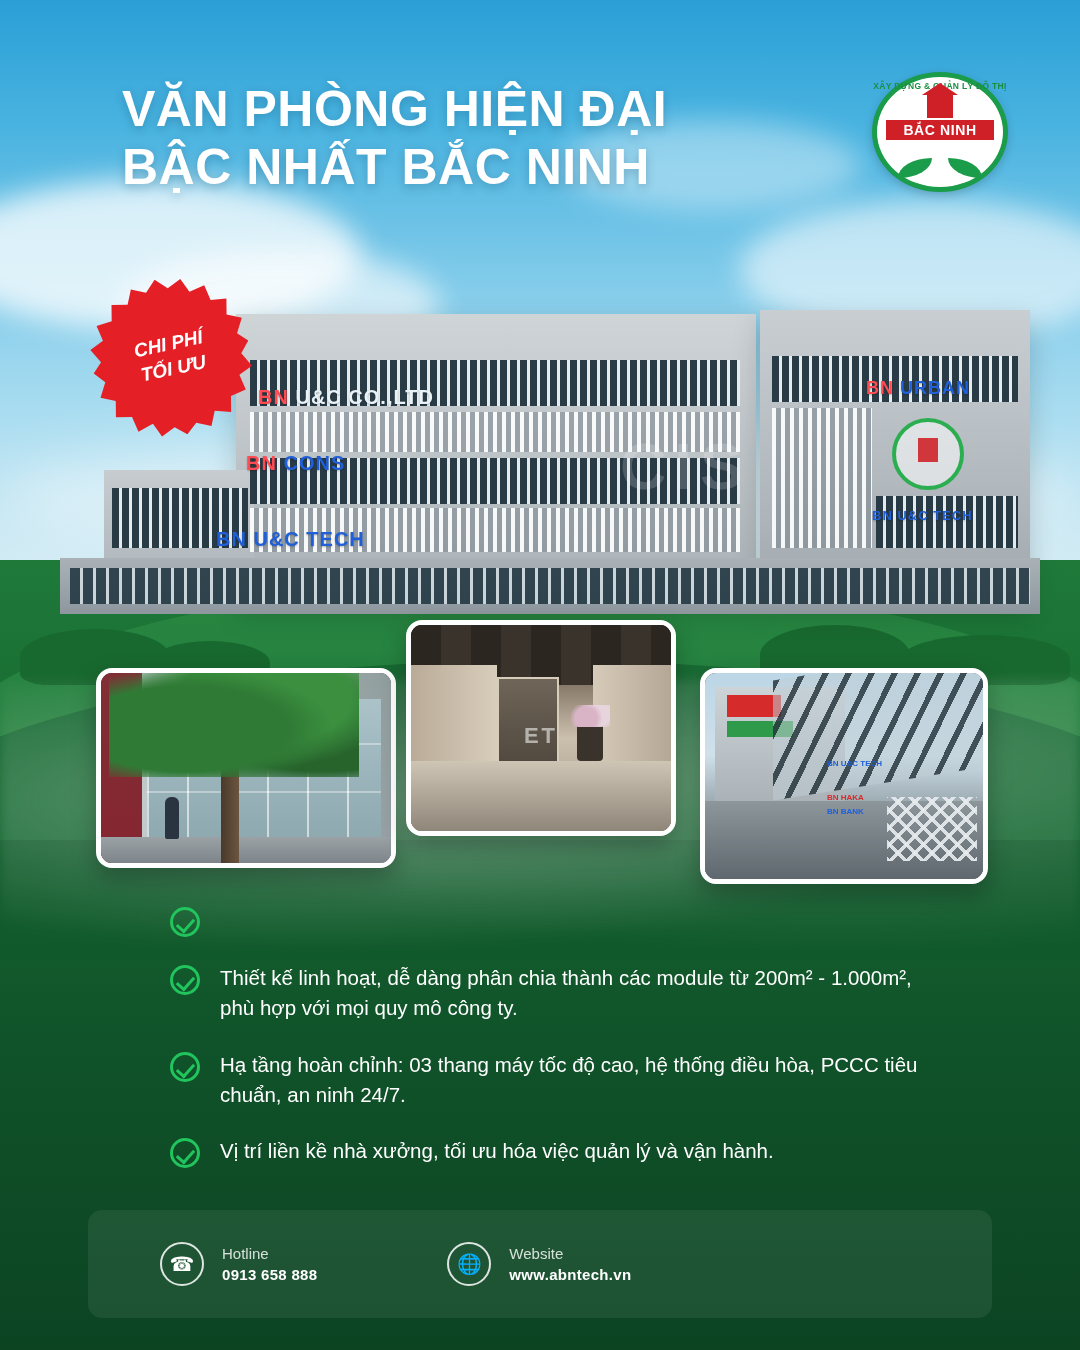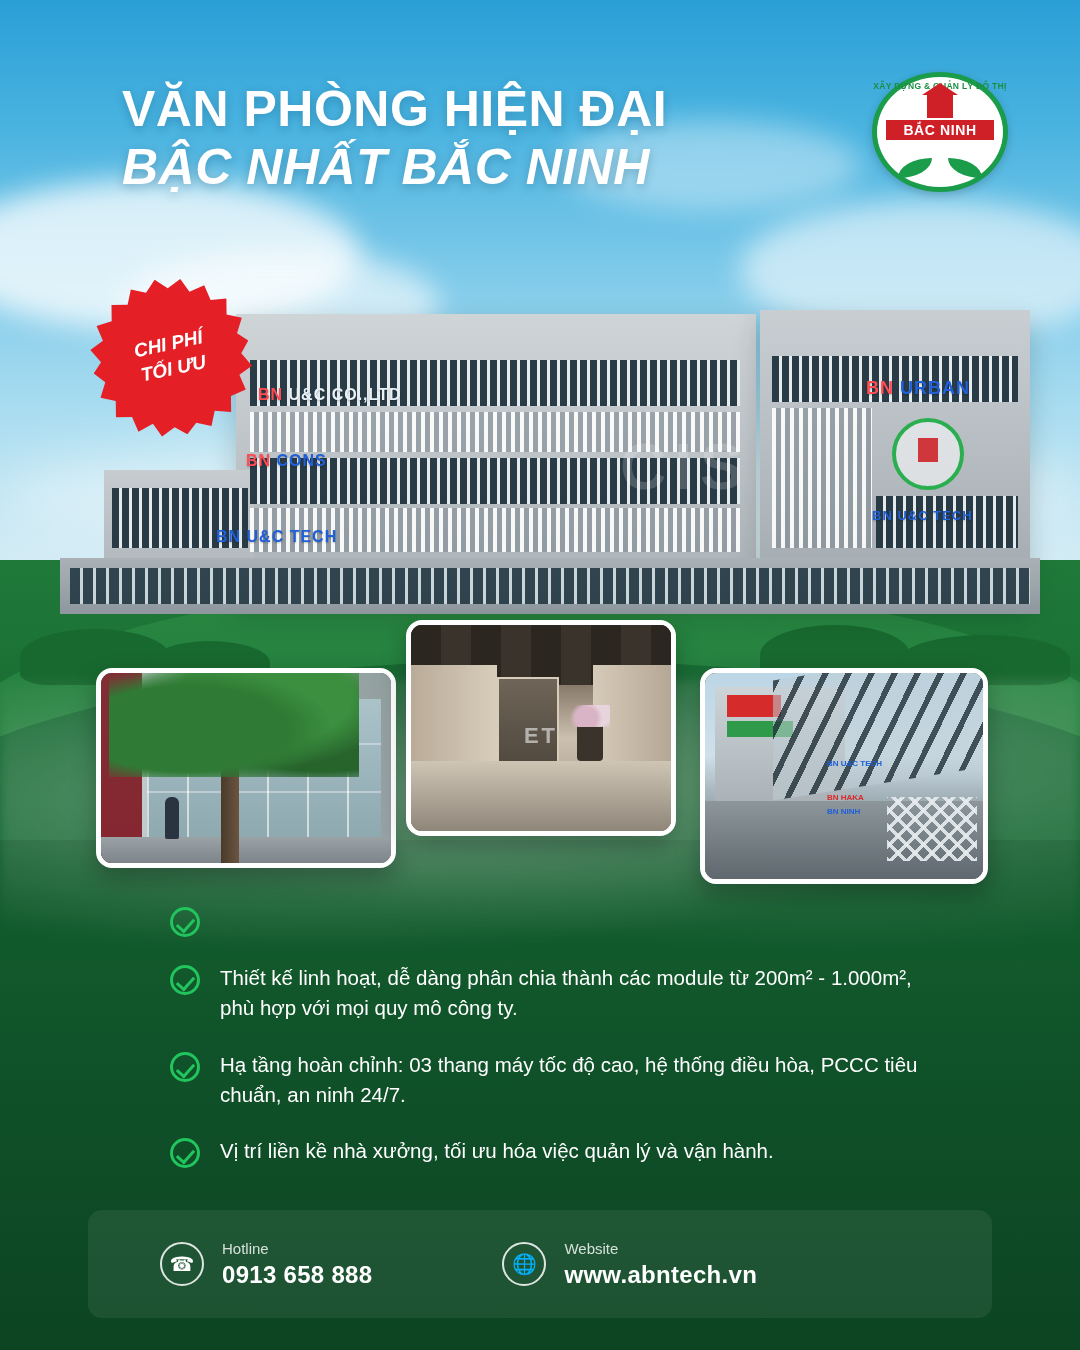--- a/index.html
+++ b/index.html
@@ -68,21 +68,21 @@
   .headline {
     position: absolute; left: 122px; top: 80px;
     color: #ffffff;
     font-weight: 800;
     font-size: 50px;
     line-height: 1.16;
     letter-spacing: 0.5px;
     text-shadow: 0 3px 10px rgba(0,50,80,0.25);
     text-transform: uppercase;
   }
-  .headline .l2 { display: block; font-style: italic; }
+  .headline .l2 { display: block; }
 
   
   .logo-badge {
     position: absolute; right: 72px; top: 72px;
     width: 136px; height: 120px;
   }
   .logo-badge .ring {
     position: absolute; inset: 0;
     border-radius: 50%;
     background: #ffffff;
@@ -175,21 +175,21 @@
     position: absolute; left: 60px; top: 258px; width: 980px; height: 56px;
     background: linear-gradient(180deg,#aab2b7 0%, #8e979d 100%);
   }
   .podium-glass {
     position: absolute; left: 70px; top: 268px; width: 960px; height: 36px;
     background: repeating-linear-gradient(90deg,
       #243944 0px, #243944 10px, #cfdadf 10px, #cfdadf 13px);
     opacity: .9;
   }
   .sign {
-    position: absolute; font-weight: 800; font-size: 16px; letter-spacing: 1px;
+    position: absolute; font-weight: 800; font-size: 20px; letter-spacing: 1px;
     text-shadow: 0 1px 2px rgba(0,0,0,.25);
   }
   .sign.s1 { left: 258px; top: 86px; color: #e9f2f7; }
   .sign.s1 .red { color: #ff4b52; }
   .sign.s2 { left: 246px; top: 152px; color: #1f5fd8; }
   .sign.s2 .red { color: #ff4b52; }
   .sign.s3 { left: 216px; top: 228px; color: #1f5fd8; }
   .sign.s4 { left: 866px; top: 78px; color: #1f5fd8; font-size: 18px; }
   .sign.s4 .red { color: #ff4b52; }
   .sign.s5 { left: 872px; top: 208px; color: #1f5fd8; font-size: 13px; }
@@ -350,21 +350,21 @@
   }
   .fcol { display: flex; align-items: center; padding-left: 72px; }
   .fcol.second { padding-left: 130px; }
   .fico {
     width: 44px; height: 44px; border-radius: 50%;
     border: 2px solid rgba(255,255,255,.85);
     display: flex; align-items: center; justify-content: center;
     color: #fff; font-size: 20px; margin-right: 18px;
   }
   .flabel { color: rgba(255,255,255,.82); font-size: 15px; margin-bottom: 4px; }
-  .fvalue { color: #ffffff; font-size: 24px; font-weight: 800; letter-spacing: .3px; }
+  .fvalue { color: #ffffff; font-size: 15px; font-weight: 800; letter-spacing: .3px; }
 
   .wm-big {
     position: absolute; left: 620px; top: 430px;
     color: rgba(255,255,255,.18); font-size: 64px; font-weight: 700; letter-spacing: 8px;
   }
 </style>
 </head>
 <body>
 
 <div class="poster">
@@ -466,21 +466,21 @@
   <div class="card c-right">
     <div class="ph ph-right">
       <div class="bld2"></div>
       <div class="redsign"></div>
       <div class="greensign"></div>
       <div class="canopy2"></div>
       <div class="road"></div>
       <div class="gate"></div>
       <div class="sgn" style="left:122px;top:86px;">BN U&amp;C TECH</div>
       <div class="sgn" style="left:122px;top:120px;color:#d62b2b;text-align:right;">BN HAKA</div>
-      <div class="sgn" style="left:122px;top:134px;">BN NINH</div>
+      <div class="sgn" style="left:122px;top:134px;">BN BANK</div>
     </div>
   </div>
 
   <div class="bullets">
     <div class="bullet">
       <div class="check"></div>
     </div>
     <div class="bullet">
       <div class="check"></div>
       <div class="bullet-text">Thiết kế linh hoạt, dễ dàng phân chia thành các module từ 200m² - 1.000m², phù hợp với mọi quy mô công ty.</div>

